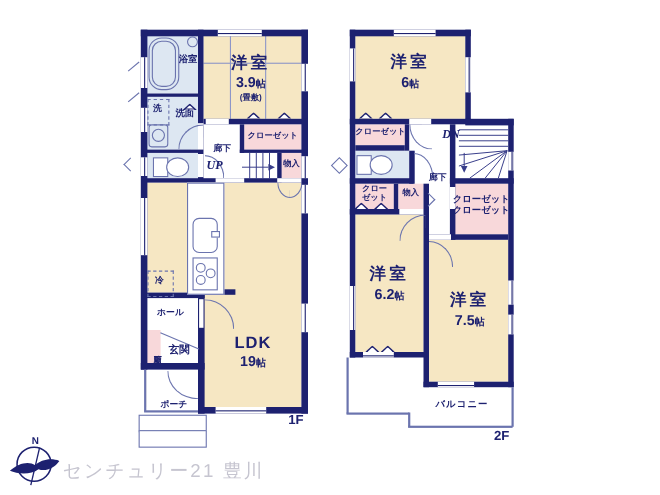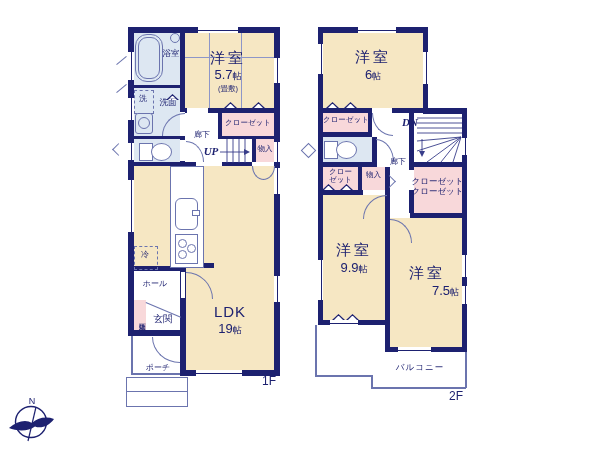--- a/index.html
+++ b/index.html
@@ -7,21 +7,21 @@
     --blue:#dde7f2; --line:#8d96c8; --thin:#6b74ae; --gray:#c6c5d0;
   }
   html,body{margin:0;padding:0;background:#fff;}
   #canvas{position:relative;width:600px;height:450px;background:#fff;overflow:hidden;
     font-family:"Liberation Sans","DejaVu Sans",sans-serif;color:var(--ink);}
   .a{position:absolute;}
   .w{position:absolute;background:var(--wall);}
   .rm{position:absolute;}
   .cream{background:var(--cream);} .pink{background:var(--pink);}
   .blue{background:var(--blue);} .white{background:#fff;}
-  .lbl{position:absolute;color:var(--ink);font-weight:400;text-align:center;
+  .lbl{position:absolute;color:var(--ink);font-weight:700;text-align:center;
     white-space:nowrap;line-height:1.12;}
   .big{font-size:15px;letter-spacing:3px;}
   .unit{font-size:9px;letter-spacing:0;}
   .updn{font-family:"Liberation Serif","DejaVu Serif",serif;font-style:italic;
     font-size:11px;font-weight:700;letter-spacing:0;}
   .vert{writing-mode:vertical-rl;}
   .win-h{position:absolute;background:#fff;}
   .win-h::after{content:"";position:absolute;left:0;right:0;top:50%;height:1px;background:var(--wall);}
   .win-v{position:absolute;background:#fff;}
   .win-v::after{content:"";position:absolute;top:0;bottom:0;left:50%;width:1px;background:var(--wall);}
@@ -145,25 +145,25 @@
         <line x1="27" y1="0" x2="27" y2="24"></line>
       <line x1="2" y1="13" x2="26" y2="13"></line>
     </g>
     <polygon points="26,10 32,13 26,16" fill="#383d8a"></polygon>
   </svg>
 
   <div class="lbl" style="left:153px;top:49px;width:36px;font-size:8.5px;">浴室</div>
   <div class="lbl" style="left:134px;top:95px;width:18px;font-size:8px;">洗</div>
   <div class="lbl" style="left:150px;top:98px;width:36px;font-size:8.5px;">洗面</div>
   <div class="lbl big" style="left:196px;top:50px;width:64px;">洋室</div>
-  <div class="lbl" style="left:196px;top:68px;width:64px;font-size:13px;"><span>5.7</span><span class="unit">帖</span></div>
+  <div class="lbl" style="left:196px;top:68px;width:64px;font-size:13px;"><span>3.9</span><span class="unit">帖</span></div>
   <div class="lbl" style="left:196px;top:85px;width:64px;font-size:7.5px;">(畳敷)</div>
   <div class="lbl" style="left:222px;top:119px;width:52px;font-size:7.5px;">クローゼット</div>
   <div class="lbl" style="left:189px;top:131px;width:26px;font-size:8px;">廊下</div>
-  <div class="lbl updn" style="left:200px;top:145px;width:22px;">UP</div>
+  <div class="lbl updn" style="left:184px;top:145px;width:22px;">UP</div>
   <div class="lbl" style="left:253px;top:145px;width:24px;font-size:7.5px;">物入</div>
   <div class="lbl big" style="left:202px;top:304px;width:56px;letter-spacing:1px;">LDK</div>
   <div class="lbl" style="left:202px;top:322px;width:56px;font-size:13px;"><span>19</span><span class="unit">帖</span></div>
   <div class="lbl" style="left:134px;top:251px;width:22px;font-size:8px;">冷</div>
   <div class="lbl" style="left:138px;top:280px;width:34px;font-size:8px;">ホール</div>
   <div class="lbl vert" style="left:133px;top:302px;width:13px;height:31px;font-size:7px;">下駄箱</div>
   <div class="lbl" style="left:148px;top:314px;width:30px;font-size:9.5px;">玄関</div>
   <div class="lbl" style="left:139px;top:364px;width:38px;font-size:8px;">ポーチ</div>
   <div class="lbl" style="left:256px;top:375px;width:26px;font-size:12px;">1F</div>
 
@@ -251,26 +251,27 @@
 
   <div class="lbl big" style="left:341px;top:49px;width:64px;">洋室</div>
   <div class="lbl" style="left:341px;top:68px;width:64px;font-size:13px;"><span>6</span><span class="unit">帖</span></div>
   <div class="lbl" style="left:323px;top:116px;width:45px;font-size:7.5px;">クローゼット</div>
   <div class="lbl updn" style="left:398px;top:116px;width:24px;">DN</div>
   <div class="lbl" style="left:323px;top:168px;width:35px;font-size:7.5px;"><span>クロー</span><br><span>ゼット</span></div>
   <div class="lbl" style="left:362px;top:171px;width:23px;font-size:7.5px;">物入</div>
   <div class="lbl" style="left:386px;top:158px;width:24px;font-size:8px;">廊下</div>
   <div class="lbl" style="left:411px;top:177px;width:53px;font-size:8.5px;"><span>クローゼット</span><br><span>クローゼット</span></div>
   <div class="lbl big" style="left:322px;top:242px;width:64px;">洋室</div>
-  <div class="lbl" style="left:322px;top:261px;width:64px;font-size:13px;"><span>9.9</span><span class="unit">帖</span></div>
+  <div class="lbl" style="left:322px;top:261px;width:64px;font-size:13px;"><span>6.2</span><span class="unit">帖</span></div>
   <div class="lbl big" style="left:395px;top:265px;width:64px;">洋室</div>
-  <div class="lbl" style="left:395px;top:284px;width:64px;font-size:13px;text-align:right;"><span>7.5</span><span class="unit">帖</span></div>
+  <div class="lbl" style="left:395px;top:284px;width:64px;font-size:13px;"><span>7.5</span><span class="unit">帖</span></div>
   <div class="lbl" style="left:390px;top:363px;width:60px;font-size:8.5px;letter-spacing:1px;">バルコニー</div>
   <div class="lbl" style="left:443px;top:390px;width:26px;font-size:12px;">2F</div>
 
   <svg class="a" style="left:8px;top:395px;" width="48" height="52" viewBox="0 0 48 52">
     <circle cx="23" cy="27" r="15.5" fill="none" stroke="#1d2170" stroke-width="1.4"></circle>
     <line x1="28" y1="12" x2="20" y2="46" stroke="#1d2170" stroke-width="1.2"></line>
     <path d="M1,33 C9,26 18,24 24,28 C29,23 38,21 46,24 C41,31 33,34 27,31.5 C20,37 8,36 1,33 Z" fill="#1d2170"></path>
   </svg>
   <div class="lbl" style="left:26px;top:396px;width:12px;font-size:9px;">N</div>
+  <div class="brand" style="left:57px;top:417px;">センチュリー21 豊川</div>
 
 </div>
 
 </body></html>

